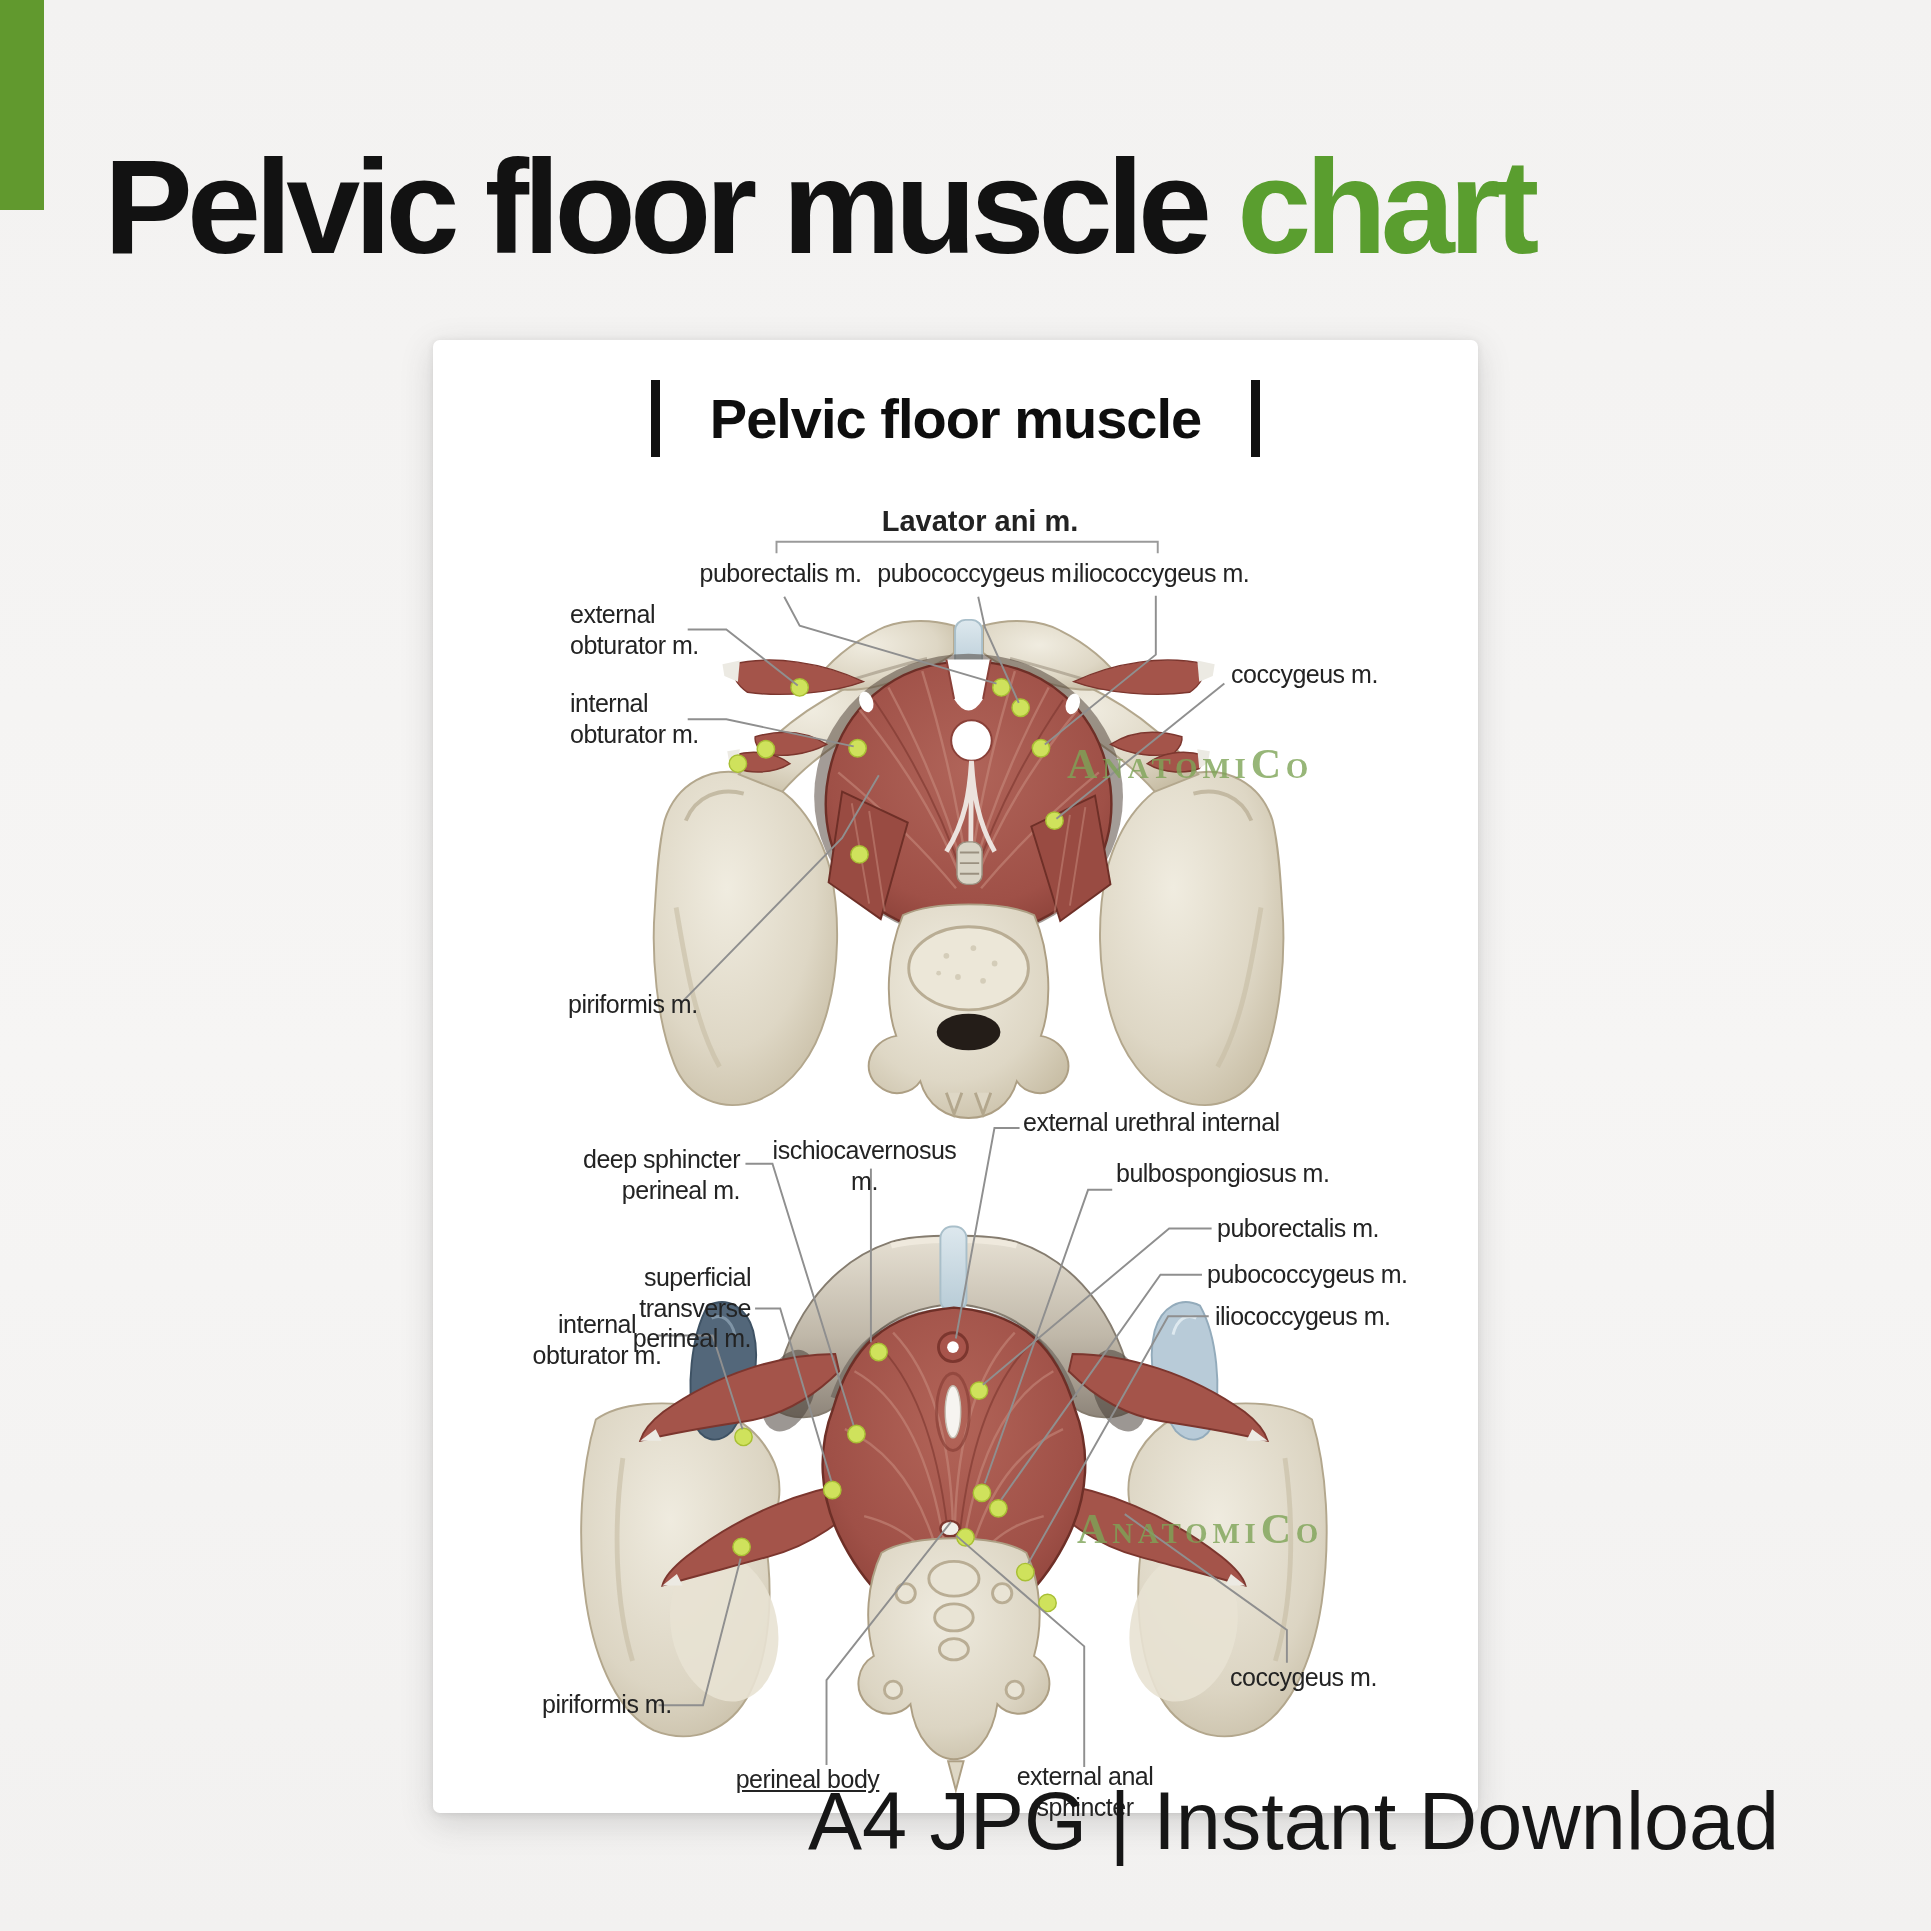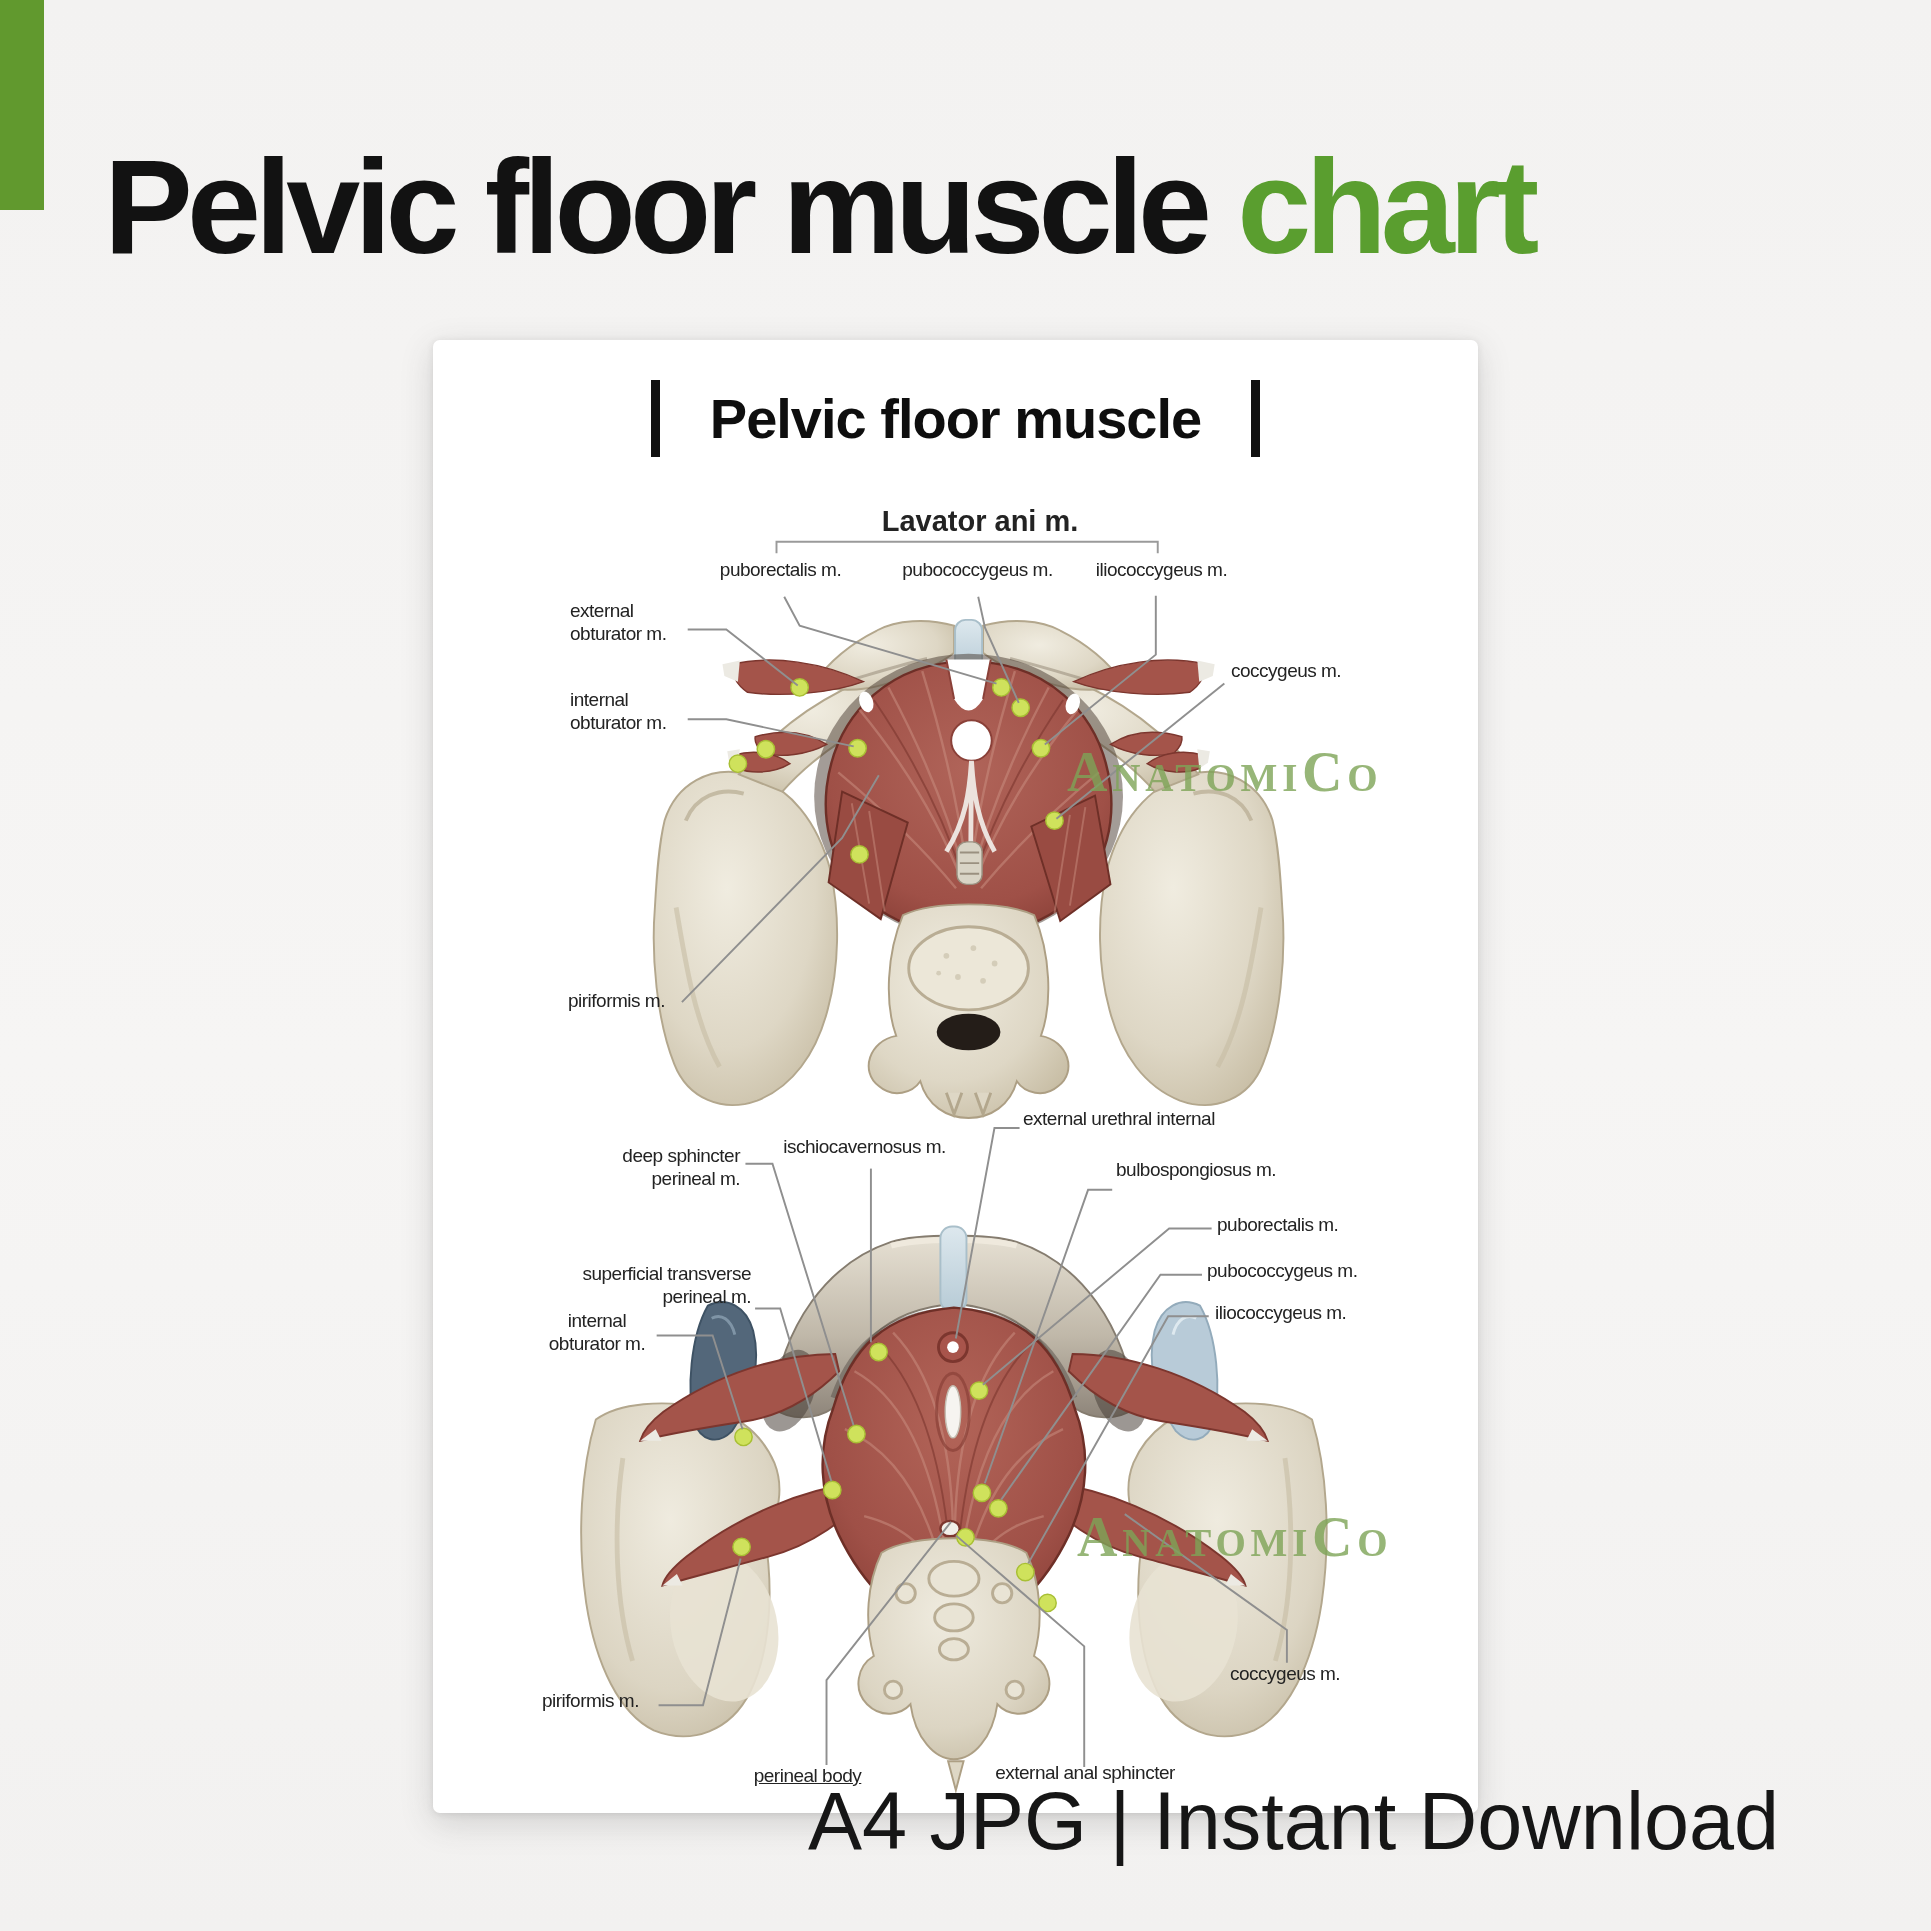--- a/index.html
+++ b/index.html
@@ -24,29 +24,29 @@
   }
   .poster-title-row{
     position:absolute;left:0;top:37px;width:100%;height:83px;
     display:flex;align-items:center;justify-content:center;gap:50px;
   }
   .tbar{width:8.7px;height:77px;background:#101010;}
   .poster-title{
     font-size:56px;font-weight:bold;letter-spacing:-1px;color:#0e0e0e;white-space:nowrap;
   }
   .lbl{
-    position:absolute;color:#232323;font-size:19px;letter-spacing:-0.5px;
+    position:absolute;color:#232323;font-size:25px;letter-spacing:-0.5px;
     line-height:1.22;white-space:pre-line;
   }
   .lbl.bold{font-weight:bold;font-size:29px;letter-spacing:0;}
   .lbl.c{text-align:center;}
   .lbl.r{text-align:right;}
   .watermark{
     position:absolute;font-family:"Liberation Serif","DejaVu Serif",serif;
-    font-variant:small-caps;font-weight:bold;font-size:56px;letter-spacing:4.8px;
+    font-variant:small-caps;font-weight:bold;font-size:42px;letter-spacing:4.8px;
     color:#7ea457;opacity:.8;white-space:nowrap;
   }
   .footer-text{
     position:absolute;left:799px;top:1775px;font-size:81px;font-weight:400;
     letter-spacing:0px;color:#161616;white-space:nowrap;margin-left:9px;
   }
   svg{position:absolute;}
   .leader{stroke:#8f8f8f;stroke-width:2;fill:none;}
   .bracket{stroke:#9a9a9a;stroke-width:2;fill:none;}
 </style>

